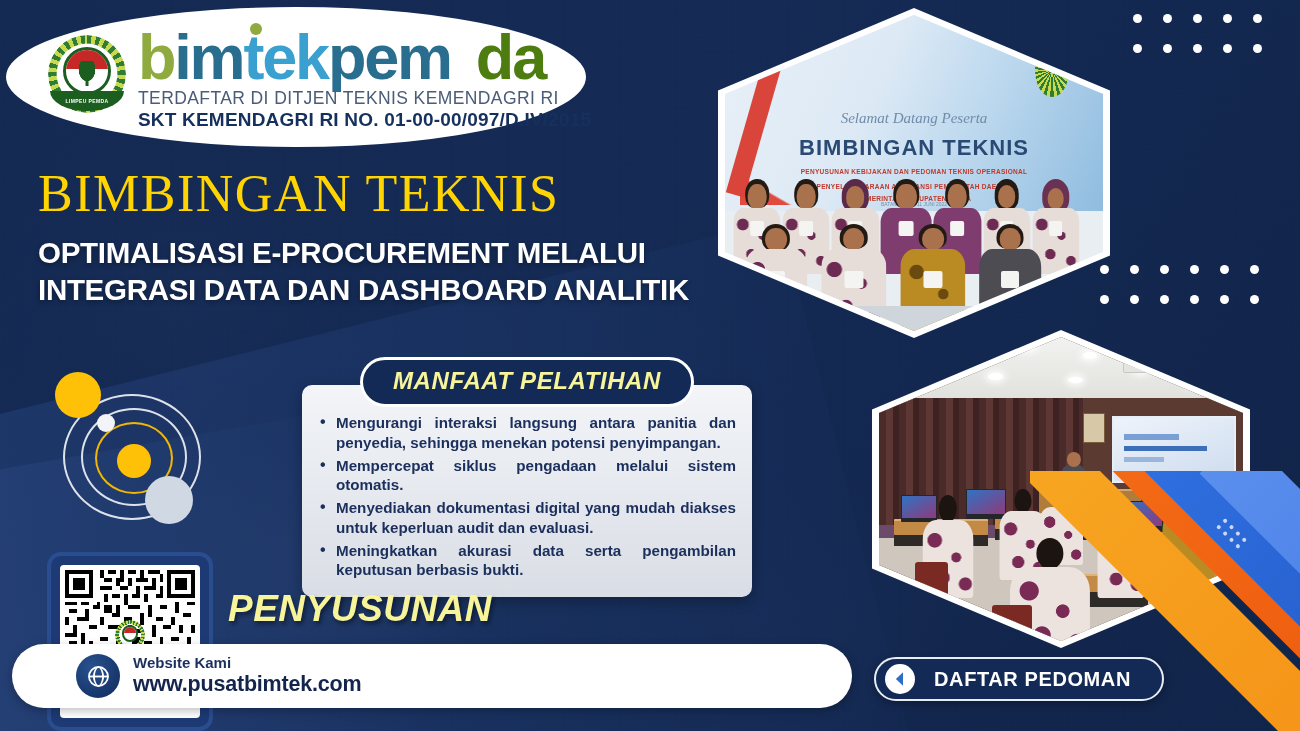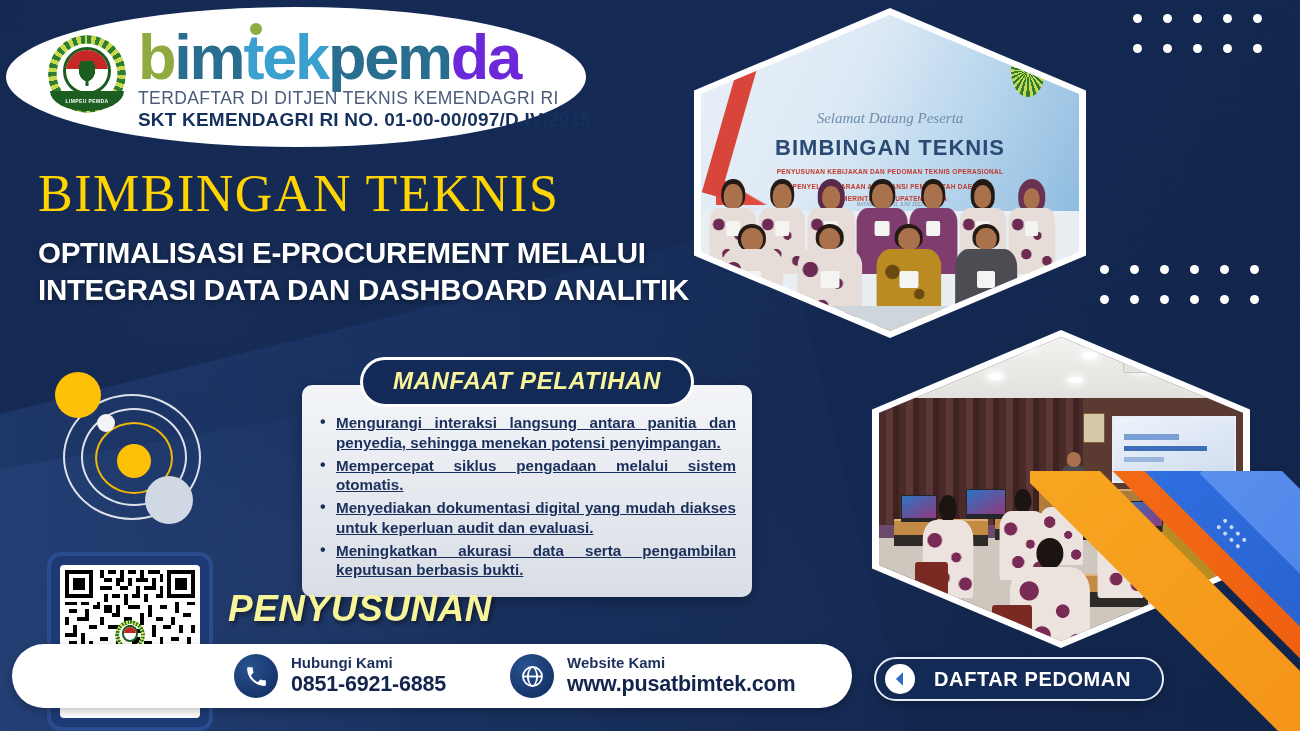--- a/index.html
+++ b/index.html
@@ -98,21 +98,21 @@
   }
   .tagline .dot { width: 12px; height: 12px; border-radius: 50%; background: #8faa3e; flex:0 0 12px;}
   .wordmark {
     font-size: 63px; font-weight: 800; letter-spacing: -2.2px;
     line-height: .92; white-space: nowrap;
   }
   .wordmark .b   { color: #8faa3e; }
   .wordmark .im  { color: #2a6e8f; }
   .wordmark .tek { color: #3aa0cf; }
   .wordmark .pem { color: #2a6e8f; }
-  .wordmark .da  { color: #6d28d9; }
+  .wordmark .da  { color: #4d7c0f; margin-left: 25px; }
   .reg-line {
     font-size: 17.5px; color: #4a5c78; letter-spacing: .4px; margin-top: 2px; white-space: nowrap;
   }
   .skt-line {
     font-size: 19px; color: #16305e; font-weight: 800; letter-spacing: .2px; white-space: nowrap;
   }
 
   
   .headline {
     position: absolute; left: 38px; top: 168px; z-index: 11;
@@ -149,21 +149,21 @@
     background: #132A56; border: 3px solid #ffffff; border-radius: 40px;
     padding: 7px 30px 9px; white-space: nowrap; z-index: 3;
   }
   .benefits-title span {
     font-size: 24px; font-weight: 800; font-style: italic; color: #F7F49A; letter-spacing: .6px;
   }
   .benefits ul { list-style: none; }
   .benefits li {
     position: relative; padding-left: 18px; margin-bottom: 3px;
     font-size: 15.2px; font-weight: bold; color: #1b2f5c;
-    line-height: 1.30; text-align: justify; text-decoration: underline;
+    line-height: 1.30; text-align: justify;
   }
   .benefits li::before {
     content: "•"; position: absolute; left: 2px; top: -1px; font-size: 16px; color: #1b2f5c;
   }
 
   
   .pendaftaran {
     position: absolute; left: 228px; top: 588px; z-index: 12;
     font-size: 37px; font-weight: 800; font-style: italic;
     color: #F7F49A; letter-spacing: .5px;
@@ -232,21 +232,21 @@
   .hex {
     position: absolute; z-index: 10;
     clip-path: polygon(50% 0%, 100% 25%, 100% 75%, 50% 100%, 0% 75%, 0% 25%);
     background: #fff;
   }
   .hex .inner {
     position: absolute; inset: 7px;
     clip-path: polygon(50% 0%, 100% 25%, 100% 75%, 50% 100%, 0% 75%, 0% 25%);
     overflow: hidden;
   }
-  #hex-top { left: 694px; top: 8px; width: 392px; height: 330px; }
+  #hex-top { left: 718px; top: 8px; width: 392px; height: 330px; }
   #hex-bot { left: 872px; top: 330px; width: 378px; height: 318px; }
 
   
   .gp { position: absolute; inset: 0; background: #e9eef3; }
   .gp .banner {
     position: absolute; left: 0; top: 0; right: 0; height: 62%;
     background: linear-gradient(115deg,#e9f0f7 0%, #dce9f5 40%, #bcd8ee 65%, #8fbcdf 100%);
   }
   .gp .bnr-red {
     position: absolute; left: 4%; top: 4%; width: 26%; height: 56%;
@@ -566,31 +566,20 @@
       <div class="qr-logo">
         <div class="wr"></div>
         <div class="in">
             <i></i>
           </div>
       </div>
     </div>
   </div>
 
   <div class="contact-bar">
-    <div class="contact-item ci-phone">
-      <div class="ci-icon">
-        <svg viewBox="0 0 24 24">
-            <path d="M6.6 10.8c1.4 2.8 3.8 5.2 6.6 6.6l2.2-2.2c.3-.3.7-.4 1-.2 1.2.4 2.4.6 3.6.6.6 0 1 .4 1 1V20c0 .6-.4 1-1 1-9.4 0-17-7.6-17-17 0-.6.4-1 1-1h3.4c.6 0 1 .4 1 1 0 1.3.2 2.5.6 3.6.1.4 0 .8-.2 1l-2.2 2.2z"></path>
-          </svg>
-      </div>
-      <div>
-        <div class="ci-top">Hubungi Kami</div>
-        <div class="ci-big">0851-6921-6885</div>
-      </div>
-    </div>
     <div class="contact-item ci-web">
       <div class="ci-icon">
         <svg viewBox="0 0 24 24">
           <path d="M12 2a10 10 0 100 20 10 10 0 000-20zm0 1.8c4.5 0 8.2 3.7 8.2 8.2s-3.7 8.2-8.2 8.2S3.8 16.5 3.8 12 7.5 3.8 12 3.8z"></path>
           <rect x="2.8" y="11.1" width="18.4" height="1.8"></rect>
           <path d="M12 2.6c-2.3 2.3-3.5 5.7-3.5 9.4s1.2 7.1 3.5 9.4c-.9 0-1.6-.3-2.3-1.1-1.9-2.1-3-5.1-3-8.3s1.1-6.2 3-8.3c.7-.8 1.4-1.1 2.3-1.1z"></path>
           <path d="M12 2.6c2.3 2.3 3.5 5.7 3.5 9.4s-1.2 7.1-3.5 9.4c.9 0 1.6-.3 2.3-1.1 1.9-2.1 3-5.1 3-8.3s-1.1-6.2-3-8.3c-.7-.8-1.4-1.1-2.3-1.1z"></path>
         </svg>
       </div>
       <div>

